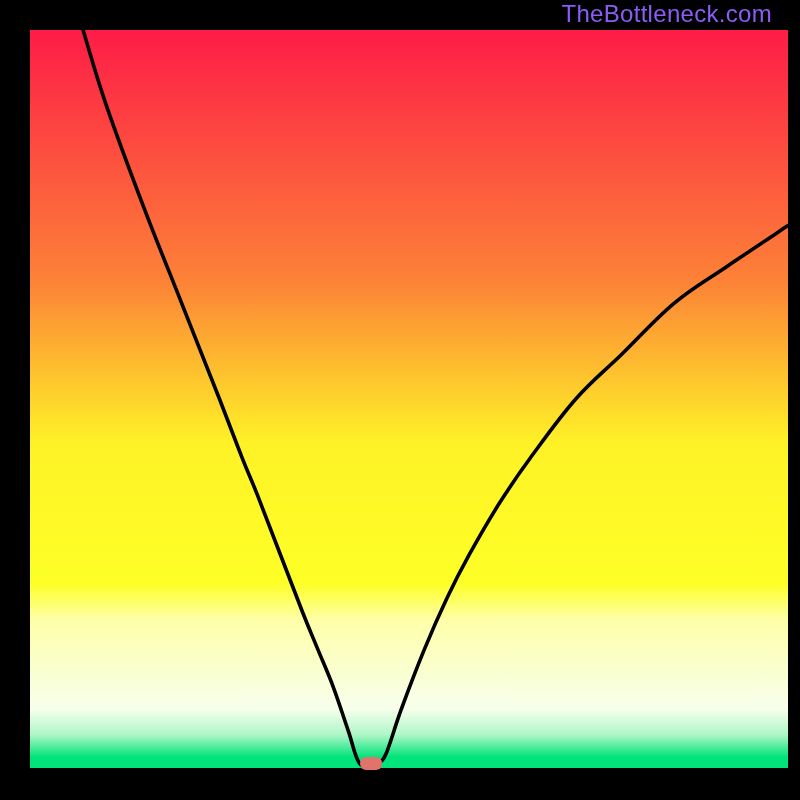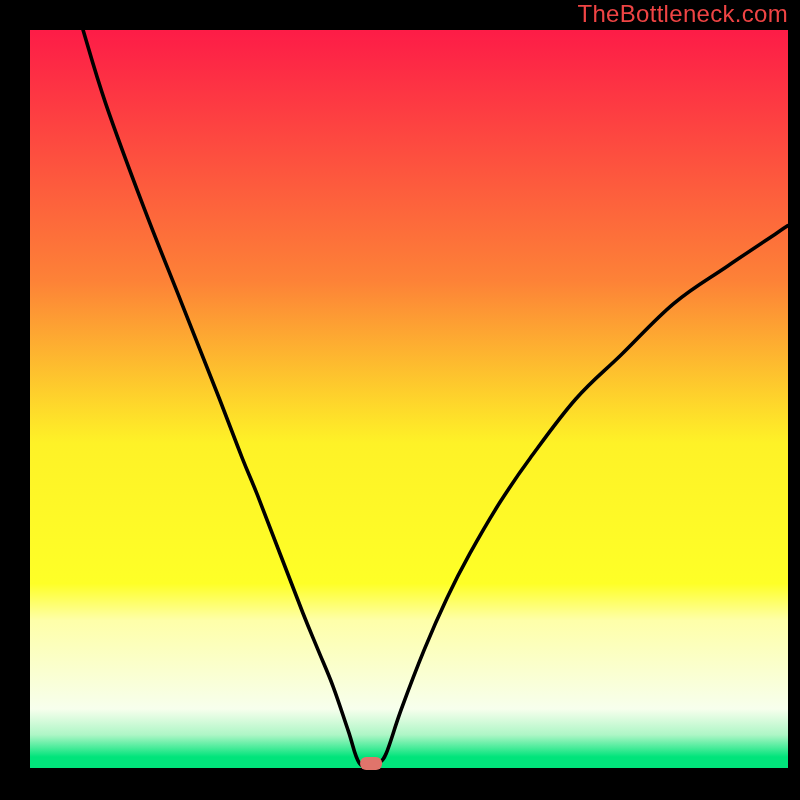--- a/index.html
+++ b/index.html
@@ -12,22 +12,22 @@
     font-family: Arial, Helvetica, sans-serif;
   }
   .stage {
     position: relative;
     width: 800px;
     height: 800px;
   }
   .watermark {
     position: absolute;
     top: 0px;
-    right: 12px;
-    color: #ef4444;
+    right: 28px;
+    color: #8b5cf6;
     font-size: 24px;
     font-weight: 500;
     letter-spacing: 0.3px;
     z-index: 3;
   }
   svg.plot {
     position: absolute;
     left: 0;
     top: 0;
     z-index: 1;

